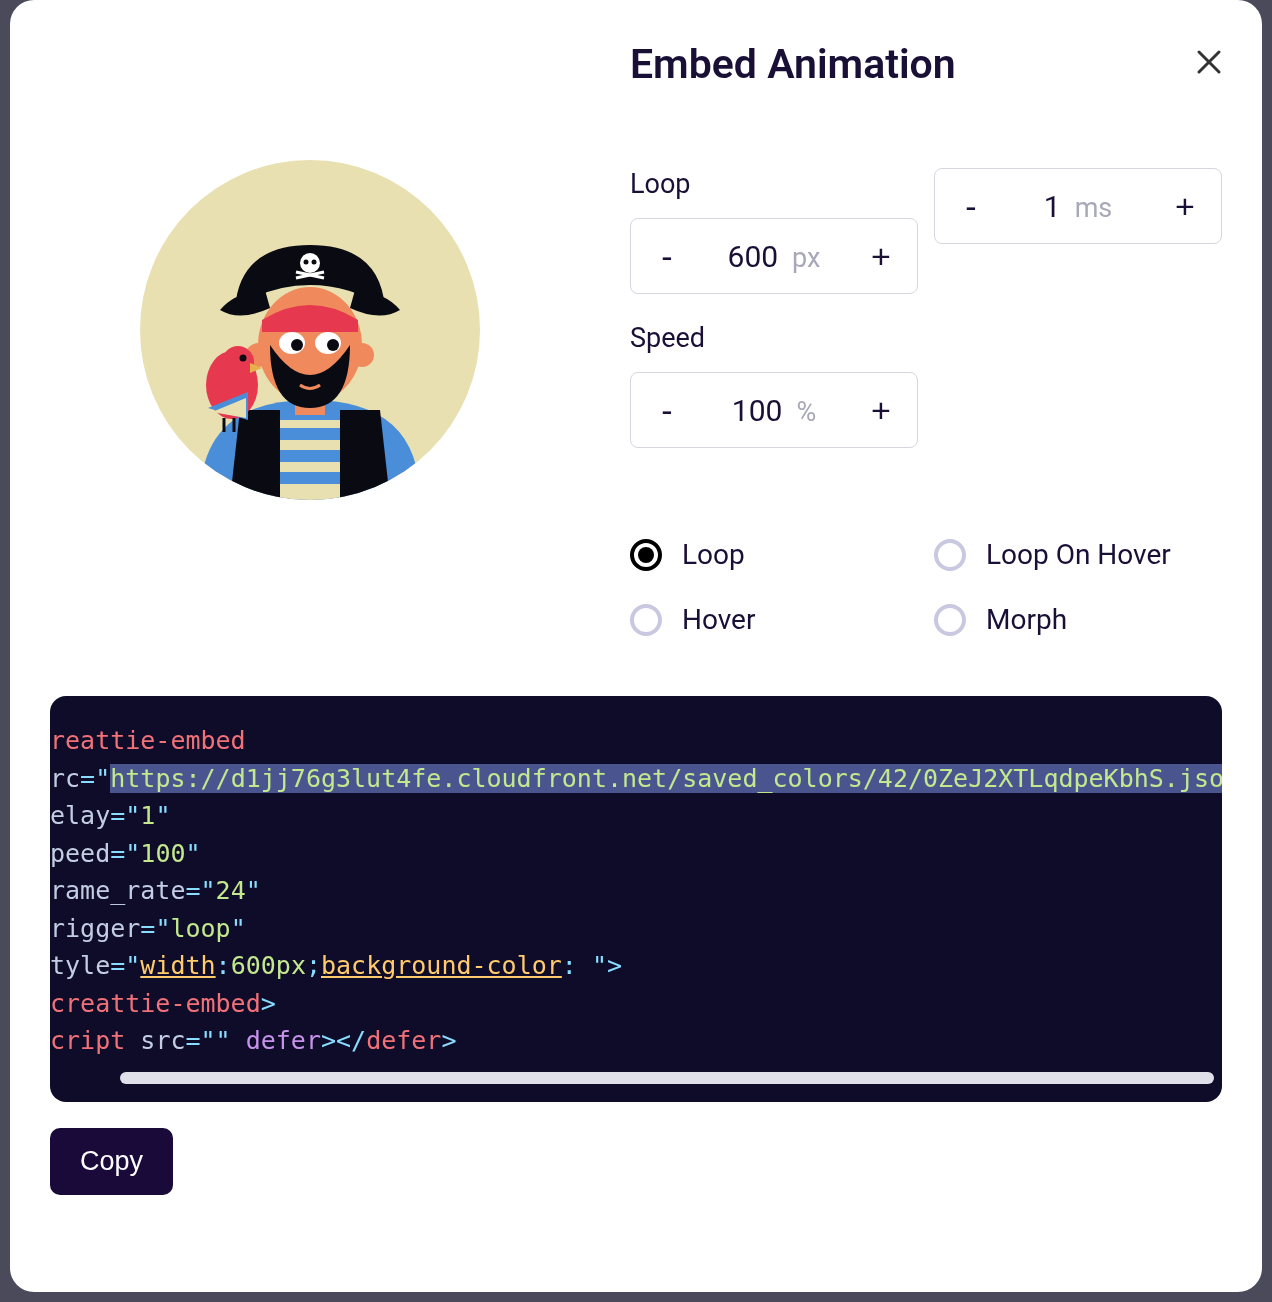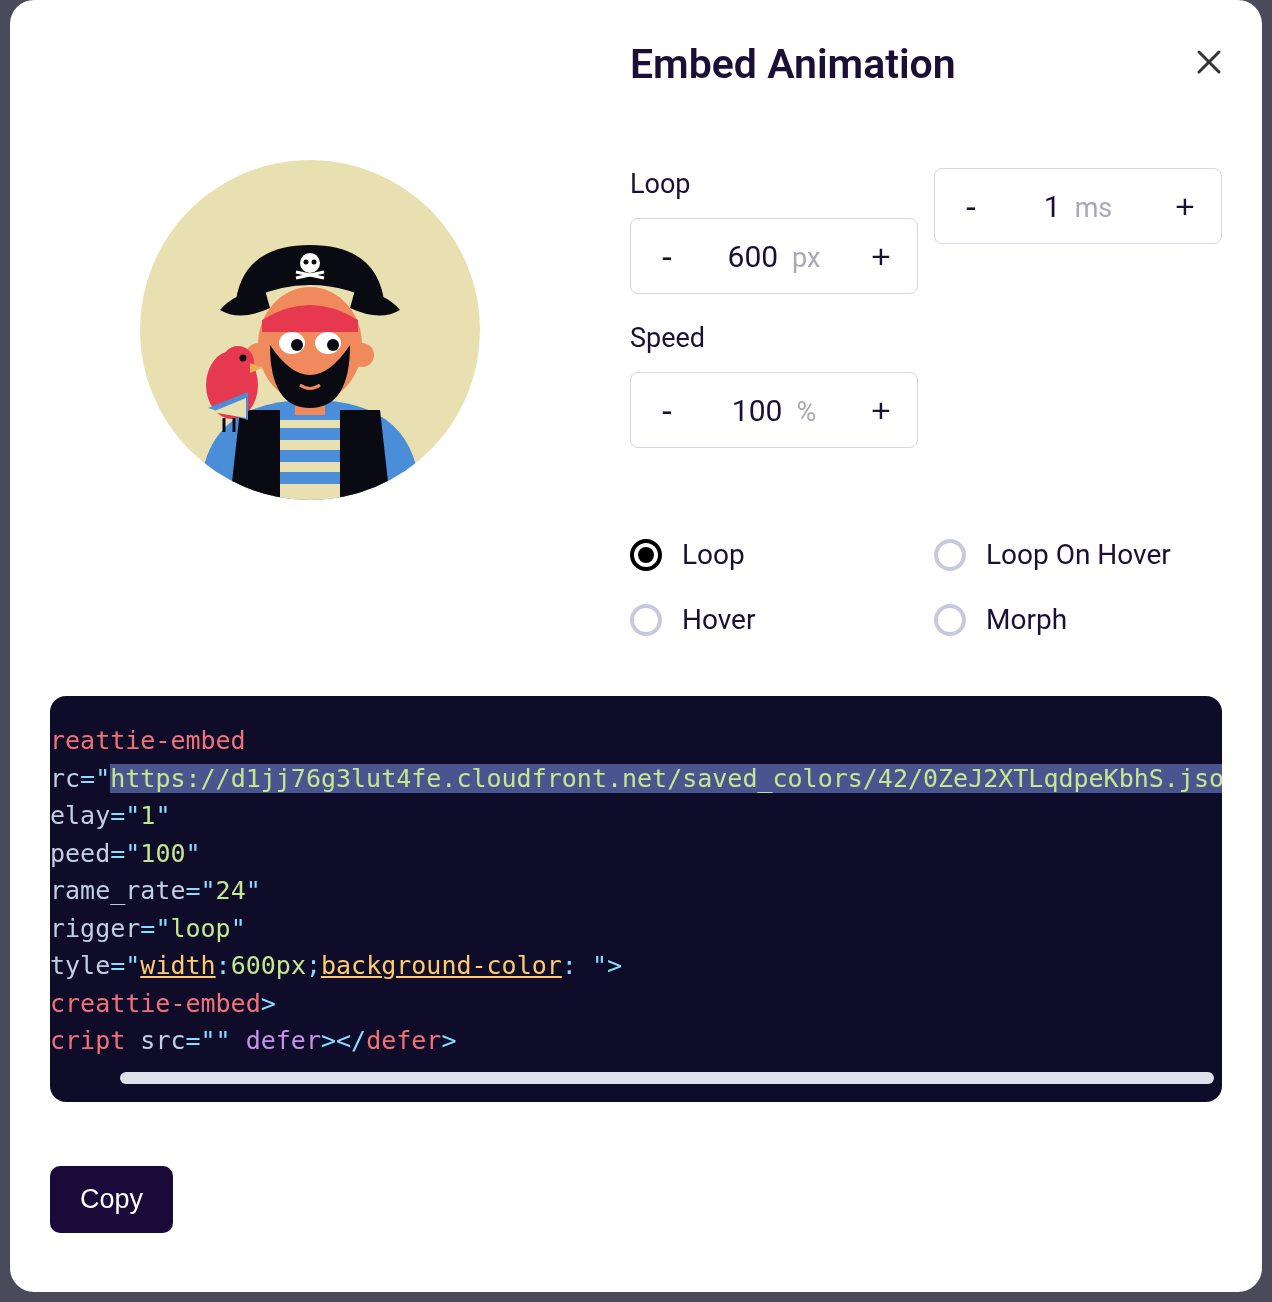--- a/index.html
+++ b/index.html
@@ -177,21 +177,21 @@
     background: #1a0a3a;
     color: #fff;
     font-size: 27px;
     font-weight: 500;
     border: none;
     border-radius: 10px;
     padding: 18px 30px;
     cursor: pointer;
     align-self: flex-start;
   }
-  .footer { display: flex; margin-top: 38px; }
+  .footer { display: flex; }
 </style>
 </head>
 <body>
 
 <div class="modal">
 
   <div class="top">
 
     <div class="preview-col">
       <div class="avatar-circle">

